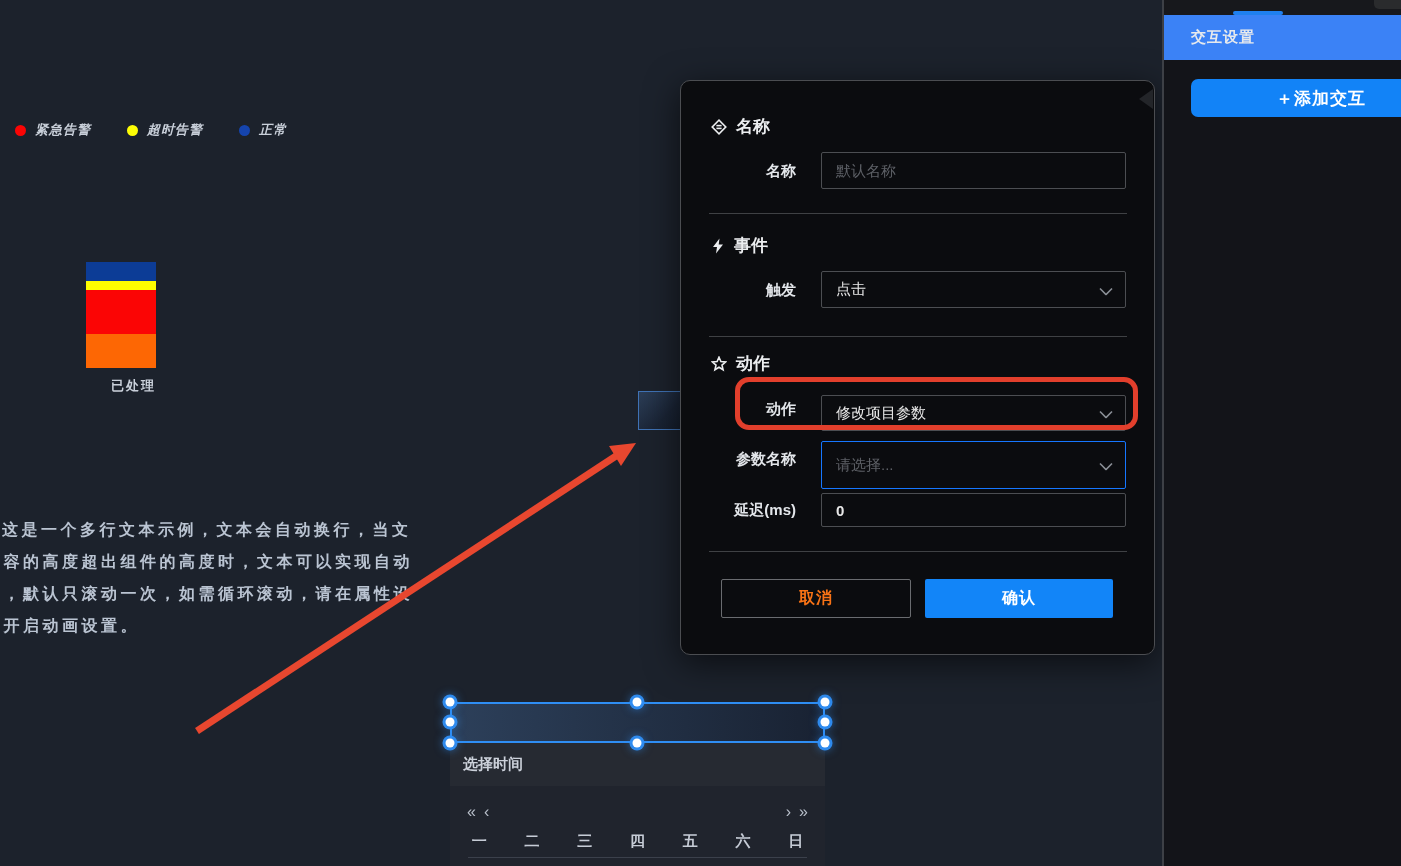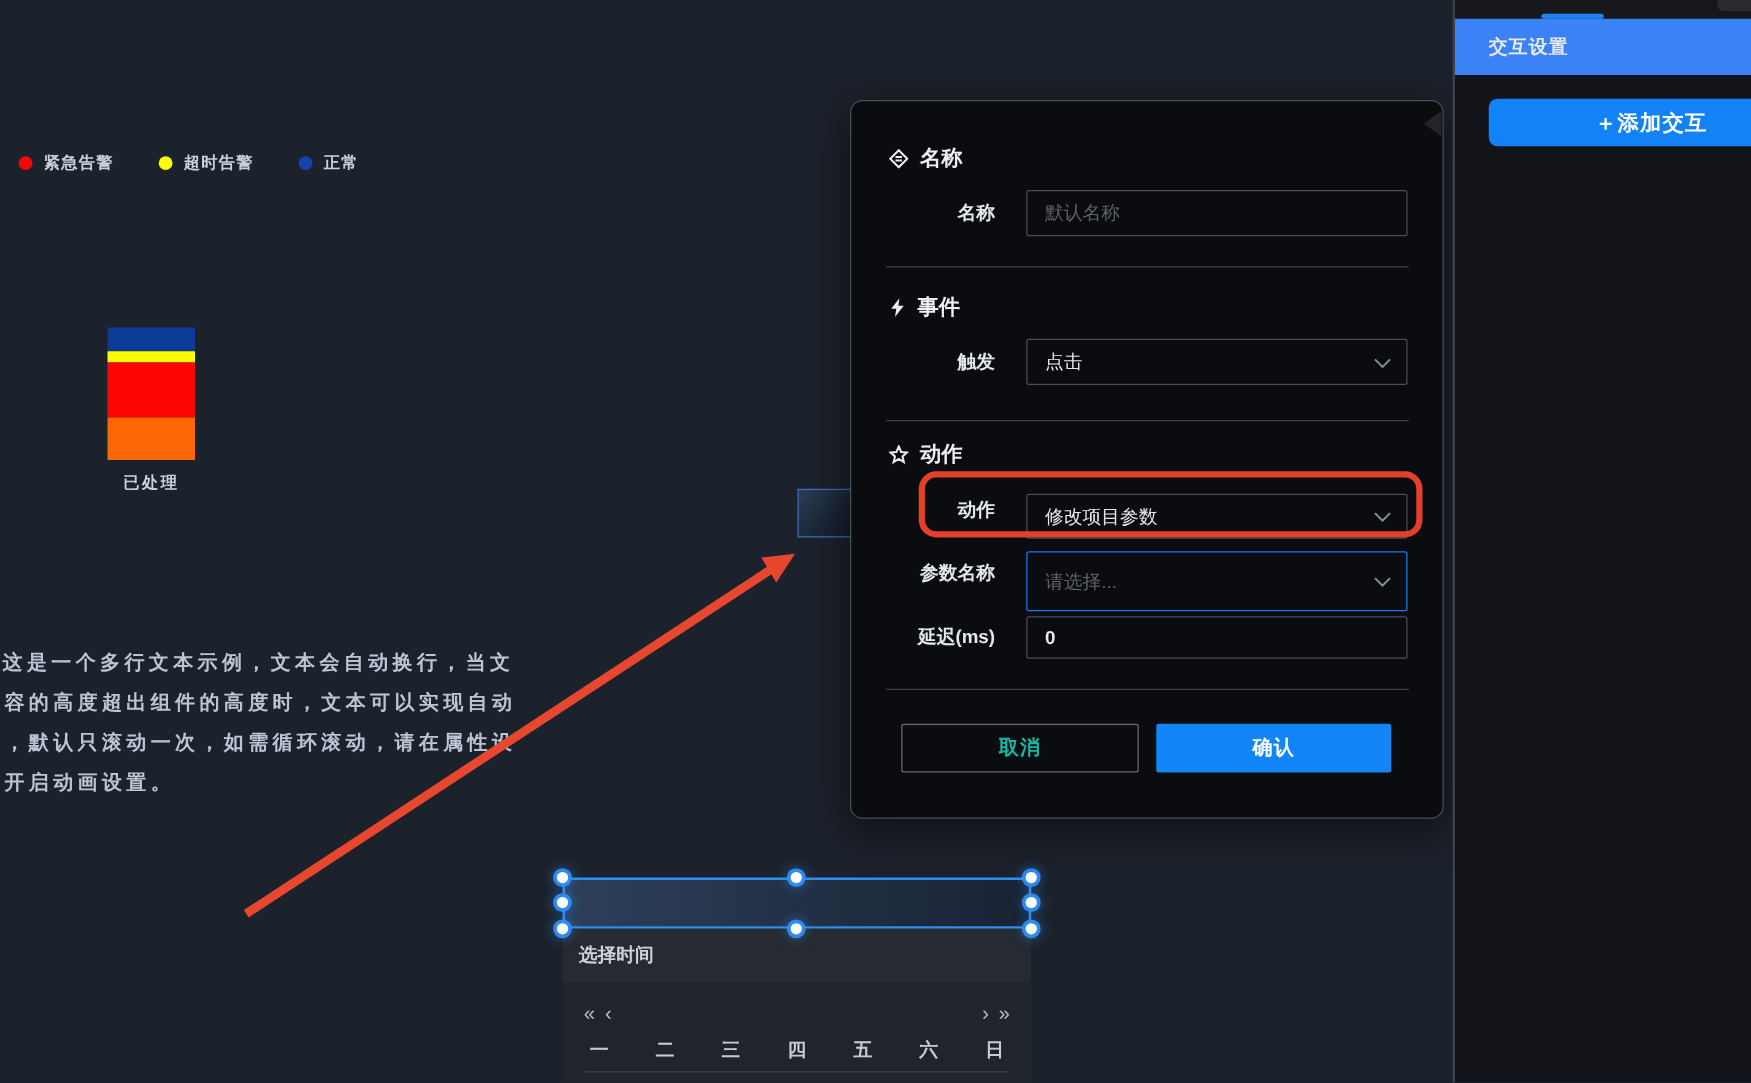--- a/index.html
+++ b/index.html
@@ -10,25 +10,25 @@
     font-family:"Liberation Sans", sans-serif;
     color:#c9d0da;
   }
 
   
   .canvas { position:absolute; inset:0 241px 0 0; z-index:1; }
 
   .legend { position:absolute; left:15px; top:121px; display:flex; gap:36px; align-items:center; }
   .legend-item { display:flex; align-items:center; gap:9px; }
   .legend-dot { width:11px; height:11px; border-radius:50%; }
-  .legend-label { font-size:13px; font-weight:bold; letter-spacing:1px; color:#c9d0da; }
+  .legend-label { font-size:13px; font-weight:bold; letter-spacing:1px; color:#c9d0da;font-style:italic; }
 
   .stacked-bar { position:absolute; left:86px; top:262px; width:70px; }
   .bar-seg { width:70px; }
-  .bar-label { margin-top:9px; text-align:center; font-size:13px; font-weight:bold; letter-spacing:2px; color:#c9d0da; }
+  .bar-label { margin-top:9px; text-align:right; font-size:13px; font-weight:bold; letter-spacing:2px; color:#c9d0da; }
 
   .select-button {
     position:absolute; left:570px; top:190px; width:150px; height:38px;
     background:#8e8e8e; border-radius:6px; display:flex; align-items:center; justify-content:center;
     font-size:15px; font-weight:bold; letter-spacing:3px; color:#d9e6f3; z-index:2;
   }
 
   .mini-box {
     position:absolute; left:638px; top:391px; width:50px; height:39px; z-index:2;
     border:1px solid #3f72b5;
@@ -105,21 +105,21 @@
     color:#e8e8e8; font-size:15px; font-weight:bold; font-family:"Liberation Sans",sans-serif;
   }
   .m-field input::placeholder { color:#5d6066; font-weight:normal; }
   .chevron { position:absolute; right:12px; top:50%; transform:translateY(-50%); }
   .chevron svg { stroke:#8a8f96; stroke-width:1.6; fill:none; }
   .m-divider { position:absolute; left:28px; right:27px; border-top:1px solid #3f4144; }
   .btn {
     position:absolute; height:39px; display:flex; align-items:center; justify-content:center;
     font-size:16px; font-weight:bold; border-radius:2px; letter-spacing:1px;
   }
-  .btn-cancel { left:40px; width:190px; border:1px solid #6a6c70; color:#14b8a6; background:transparent; }
+  .btn-cancel { left:40px; width:190px; border:1px solid #6a6c70; color:#f97316; background:transparent; }
   .btn-confirm { left:244px; width:188px; background:#1285f8; color:#ffffff; border:none; }
 
   .annotation {
     position:absolute; left:735px; top:377px; width:403px; height:53px; z-index:20;
     border:5px solid #e23f2c; border-radius:14px; pointer-events:none;
   }
 
   
   .sidebar {
     position:absolute; right:0; top:0; width:239px; height:866px; z-index:30;

